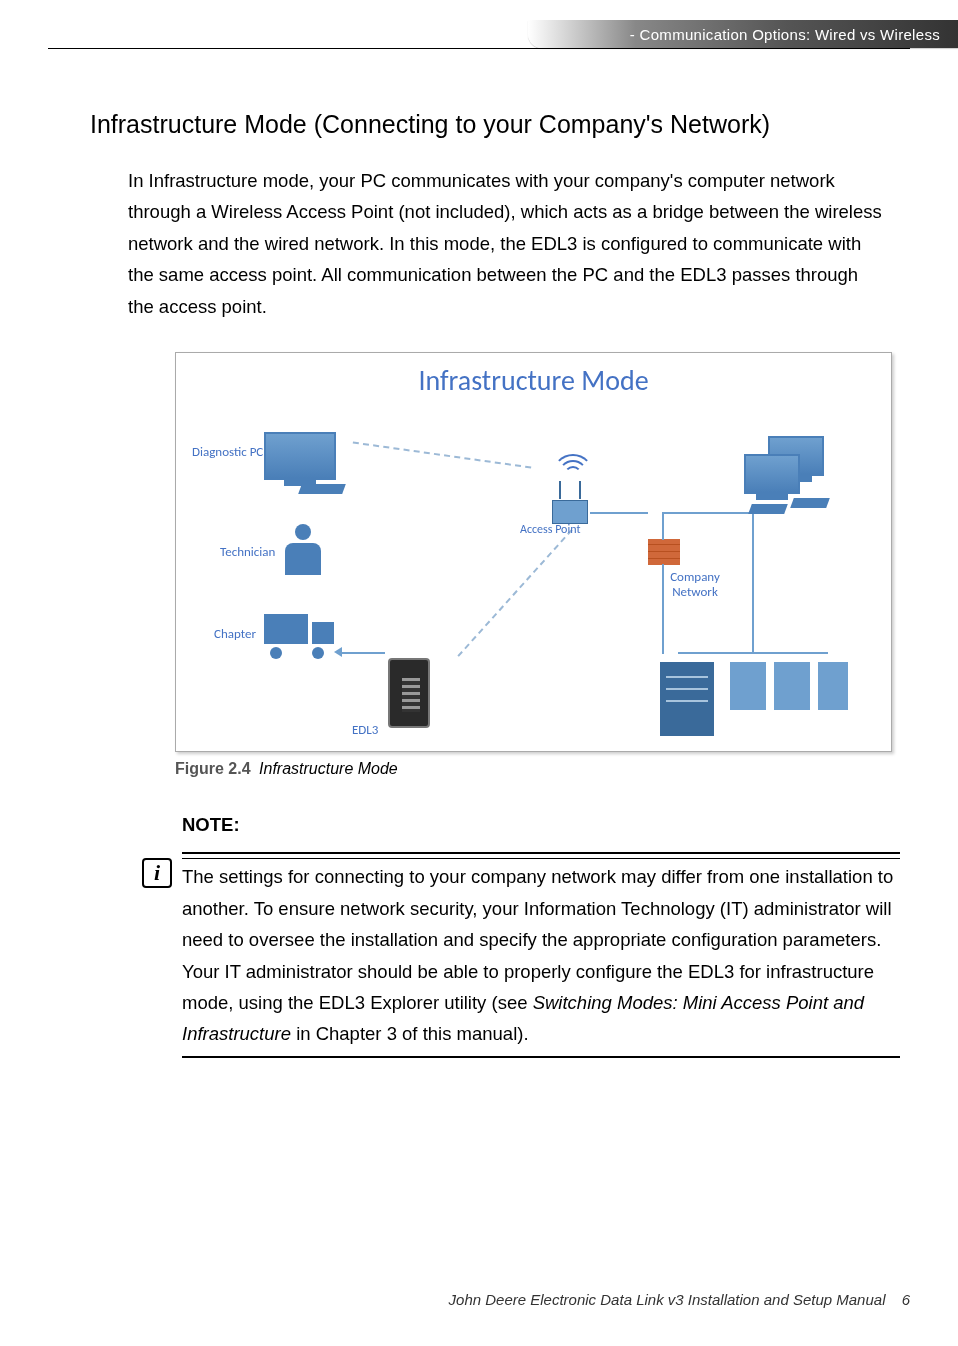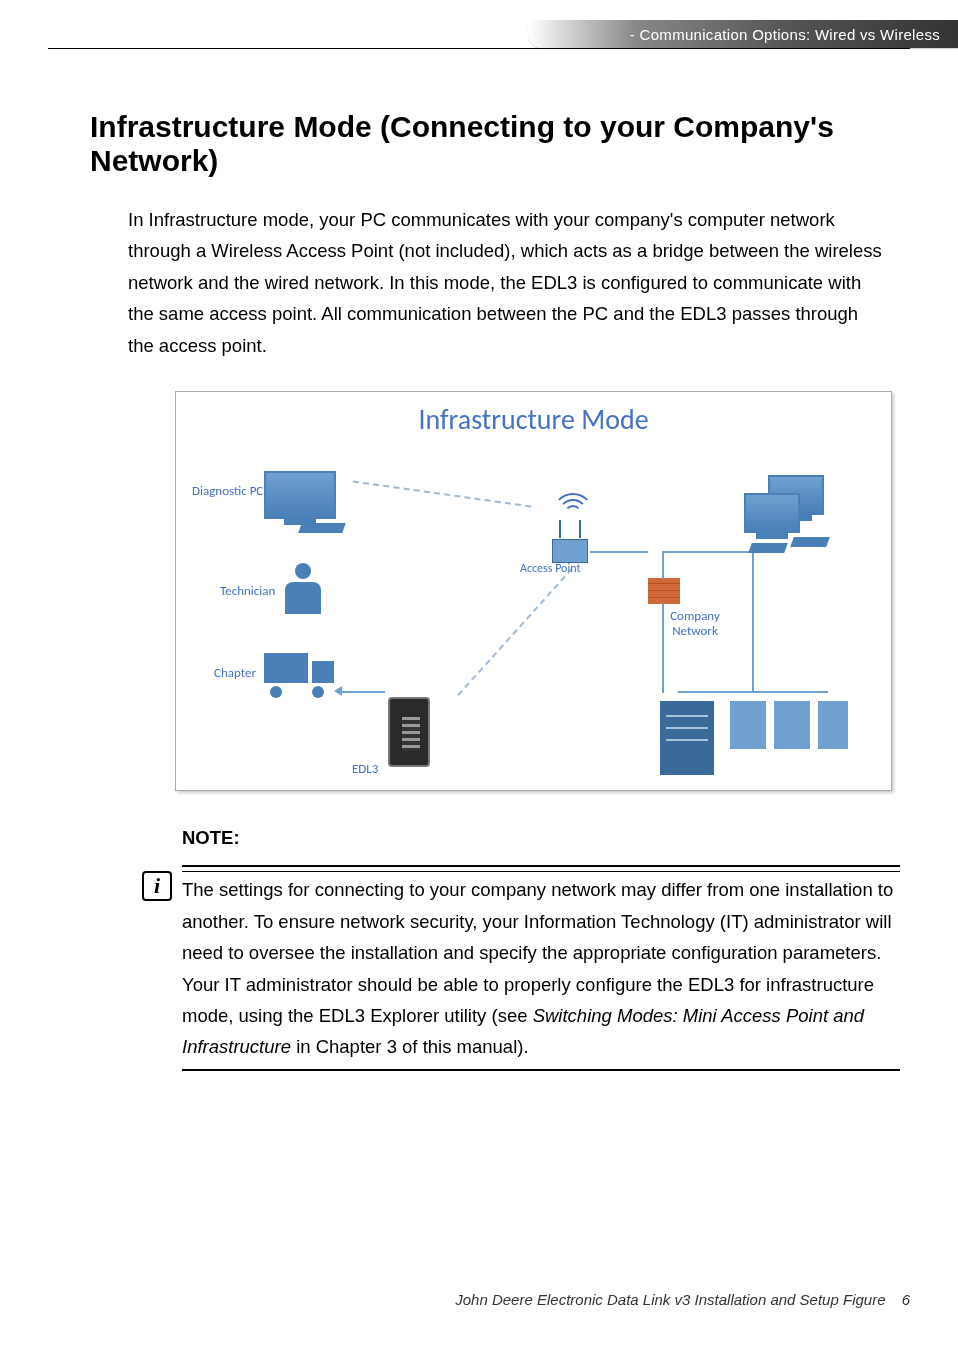--- a/index.html
+++ b/index.html
@@ -40,22 +40,22 @@
       border-top: 1.5px solid #000;
     }
     .content {
       position: absolute;
       top: 110px;
       left: 90px;
       right: 48px;
     }
     .section-title {
       font-family: Verdana, Arial, sans-serif;
-      font-size: 30px;
-      font-weight: bold;
+      font-size: 25px;
+      font-weight: normal;
       color: #000;
       margin-bottom: 26px;
     }
     .body-para {
       font-family: Arial, sans-serif;
       font-size: 18.5px;
       line-height: 1.7;
       color: #000;
       margin-left: 38px;
       margin-right: 28px;
@@ -308,32 +308,36 @@
 
         <div class="server" style="top:258px; left:468px;">
           <div class="line" style="top:14px;"></div>
             <div class="line" style="top:26px;"></div>
             <div class="line" style="top:38px;"></div>
         </div>
         <div class="serverbox" style="top:258px; left:538px;"></div>
         <div class="serverbox" style="top:258px; left:582px;"></div>
         <div class="serverbox" style="top:258px; left:626px; width:30px;"></div>
       </div>
+    </div>
+    <div class="figcap">
+      <span class="fignum">Figure 2.4</span>
+      <span class="figtxt">Infrastructure Mode</span>
     </div>
   </div>
 
   <div class="note-wrap">
     <div class="note-label">NOTE:</div>
     <div class="note-top-rule"></div>
     <div class="note-flex">
       <div class="note-icon">i</div>
       <div class="note-body">
         <span>The settings for connecting to your company network may differ from one installation to another. To ensure network security, your Information Technology (IT) administrator will need to oversee the installation and specify the appropriate configuration parameters.  Your IT administrator should be able to properly configure the EDL3 for infrastructure mode, using the EDL3 Explorer utility (see </span><em>Switching Modes: Mini Access Point and Infrastructure</em><span> in Chapter 3 of this manual).</span>
       </div>
     </div>
     <div class="note-bottom-rule"></div>
   </div>
 </div>
 
 <div class="footer">
-  <span>John Deere Electronic Data Link v3 Installation and Setup Figure</span>
+  <span>John Deere Electronic Data Link v3 Installation and Setup Manual</span>
   <span class="pnum">6</span>
 </div>
 
 </body></html>

